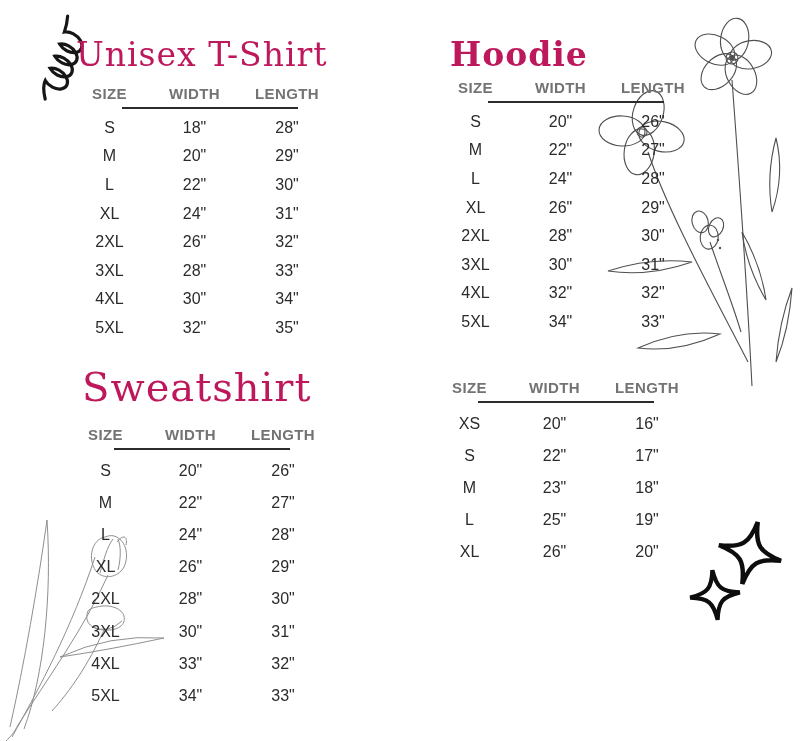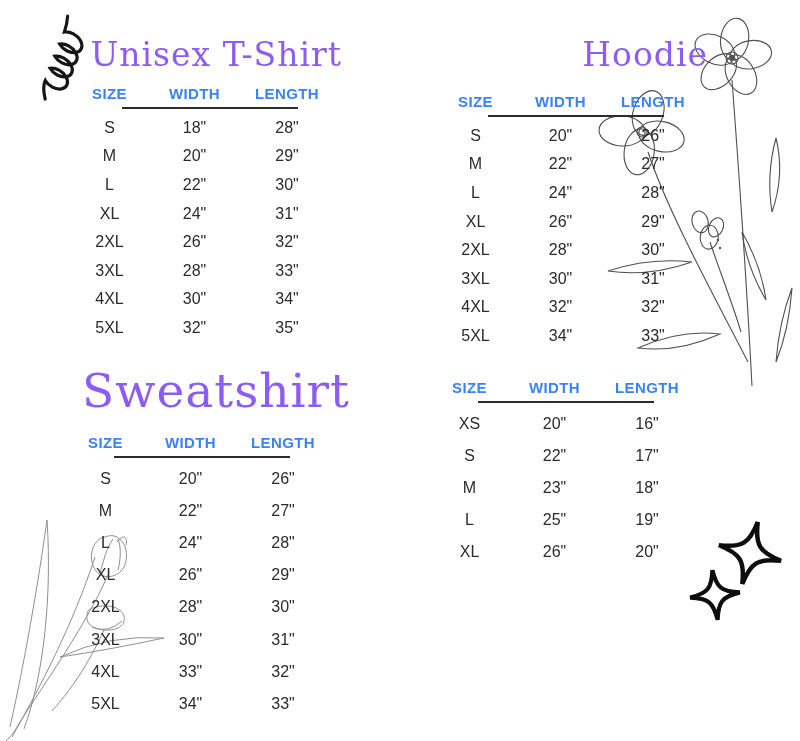--- a/index.html
+++ b/index.html
@@ -11,34 +11,34 @@
   }
   .section{position:absolute;width:280px;}
   #sec-unisex{left:62px;top:36px;}
   #sec-hoodie{left:428px;top:36px;}
   #sec-sweatshirt{left:58px;top:364px;}
   #sec-kids{left:422px;top:377px;}
 
   .title{
     font-family:"DejaVu Serif",serif;
     font-size:33px;line-height:1.15;
-    letter-spacing:1px;color:#8b5cf6;
-    text-align:right;white-space:nowrap;
+    letter-spacing:1px;color:#be185d;
+    text-align:left;white-space:nowrap;
   }
   #sec-unisex .title{margin-left:14px;margin-bottom:10px;}
-  #sec-hoodie .title{margin-left:22px;margin-bottom:18px;}
-  #sec-sweatshirt .title{margin-left:24px;margin-bottom:14px;font-size:47px;}
+  #sec-hoodie .title{margin-left:22px;margin-bottom:4px;font-weight:bold;}
+  #sec-sweatshirt .title{margin-left:24px;margin-bottom:14px;font-size:40px;}
   #sec-kids .title{margin-left:14px;margin-bottom:8px;}
 
   .thead,.trow{
     display:grid;
     grid-template-columns:95px 75px 110px;
     align-items:center;text-align:center;
   }
-  .thead{font-weight:700;font-size:15px;letter-spacing:.4px;color:#3b82f6;height:20px;}
+  .thead{font-weight:700;font-size:15px;letter-spacing:.4px;color:#737373;height:20px;}
   .rule{height:1.6px;background:#2c2c2c;margin:3px 44px 5px 60px;}
   #sec-sweatshirt .rule,#sec-kids .rule{margin:4px 48px 5px 56px;}
   .trow{font-size:16px;color:#2b2b2b;}
   .rows-std .trow{height:28.6px;}
   .rows-wide .trow{height:32.2px;}
   .tcell{white-space:nowrap;}
 
   .deco{position:absolute;pointer-events:none;}
   #deco-coil{left:18px;top:4px;}
   #deco-flowers{left:580px;top:0px;}

